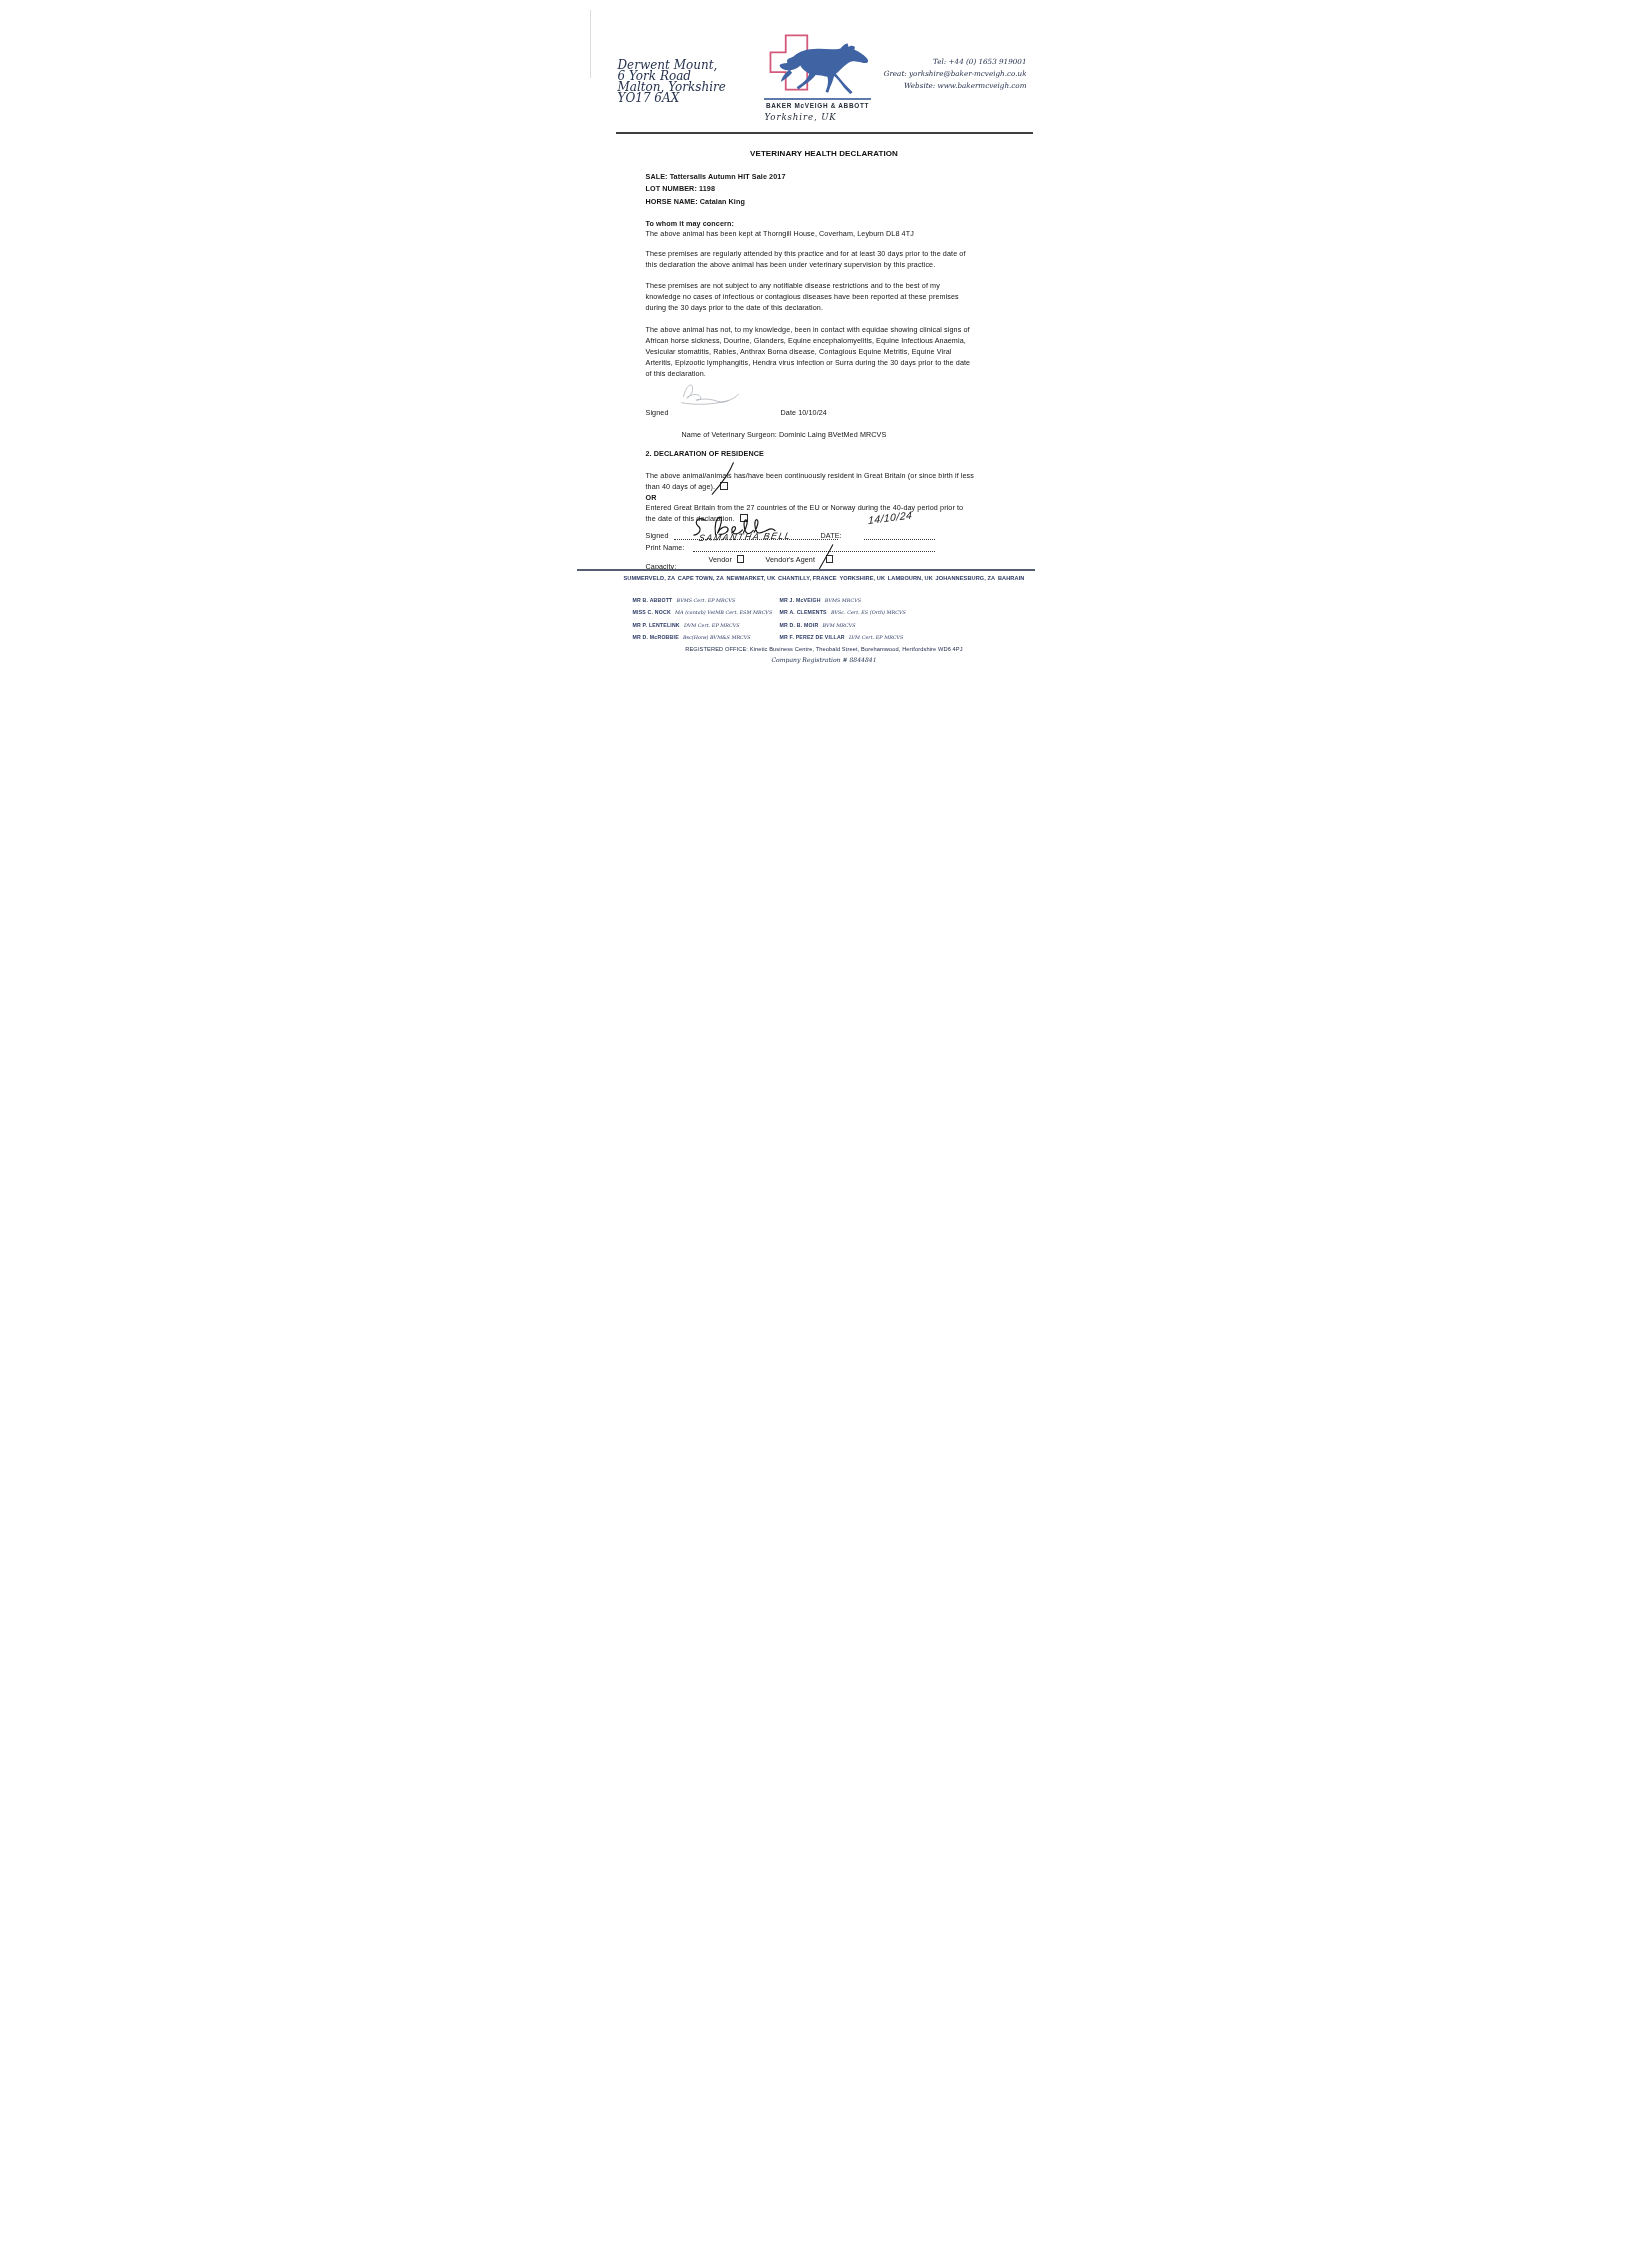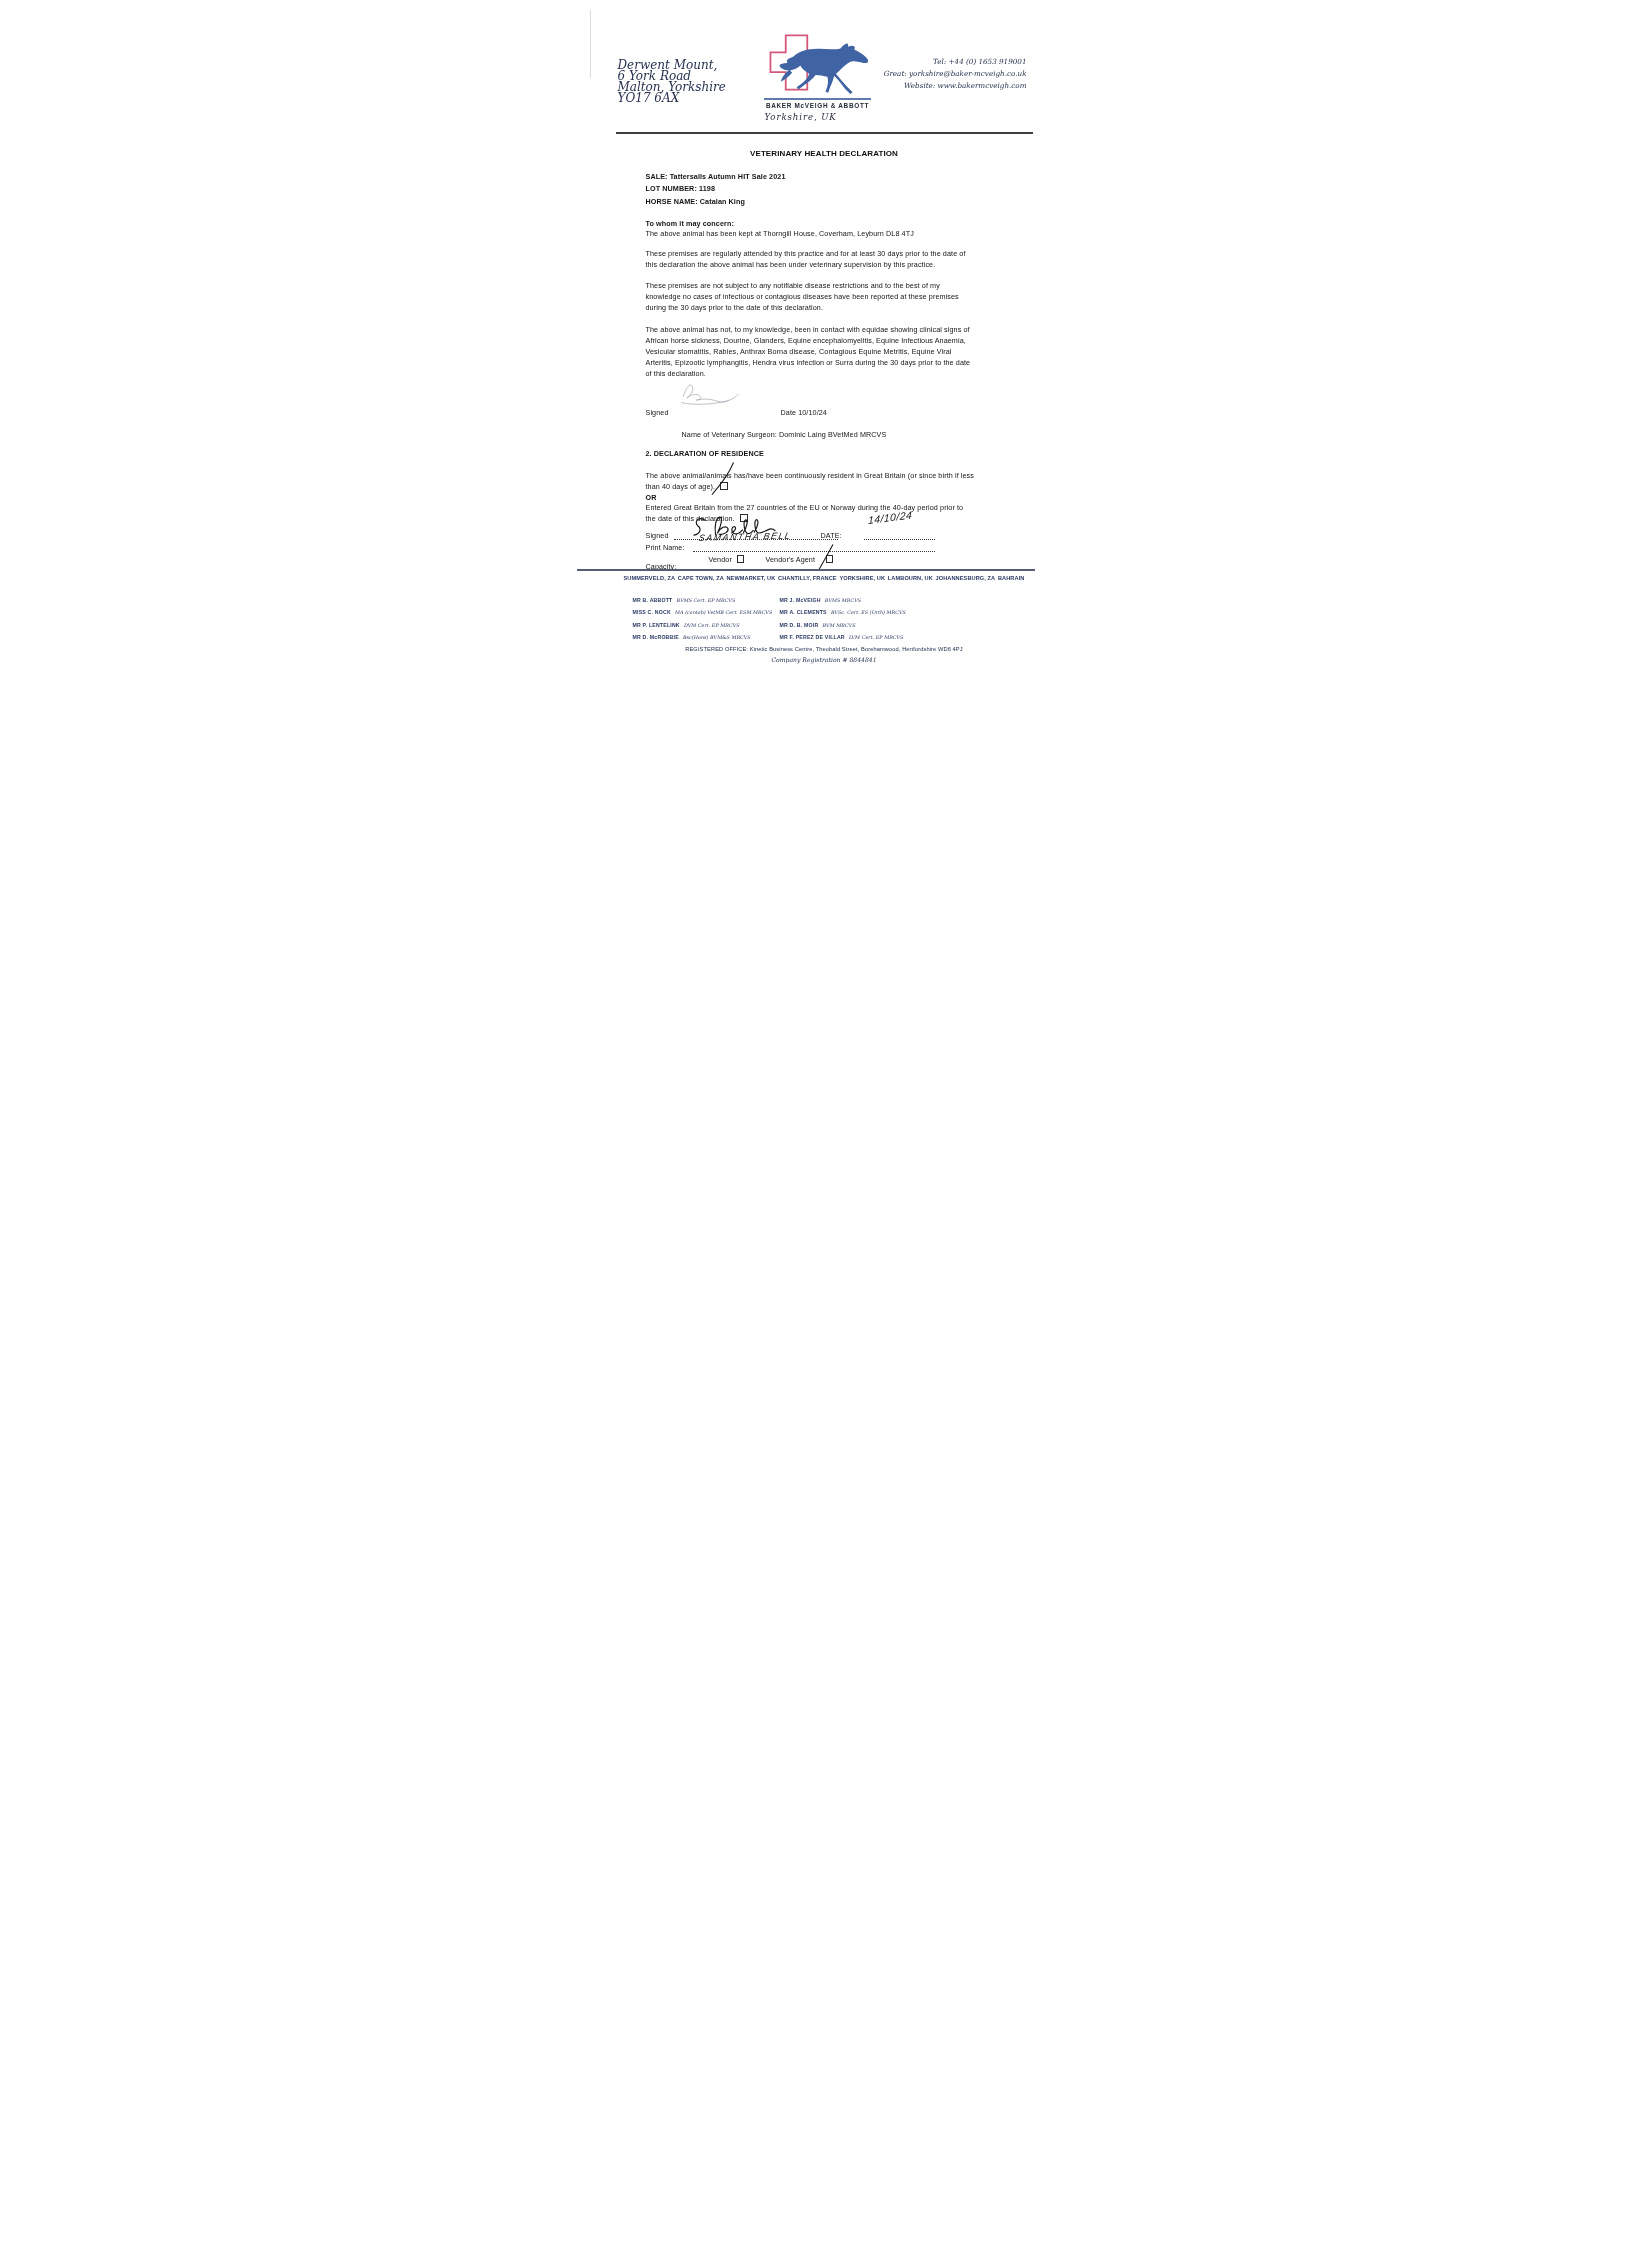--- a/index.html
+++ b/index.html
@@ -77,21 +77,21 @@
   <div class="abs" style="left:187px;top:98px;width:107px;height:1.6px;background:#5f7bad;"></div>
 
   <div class="abs logo-name" style="left:183px;top:102px;width:116px;">BAKER McVEIGH &amp; ABBOTT</div>
   <div class="abs serifit logo-loc" style="left:188px;top:112px;">Yorkshire, UK</div>
 
   <div class="abs rule" style="left:39px;top:132px;width:417px;"></div>
 
   <div class="abs title" style="left:0;top:149px;width:495px;">VETERINARY HEALTH DECLARATION</div>
 
   <div class="abs" style="left:69px;top:171px;">
-    <div class="body-line bold" style="line-height:12.4px;">SALE: Tattersalls Autumn HIT Sale 2021</div>
+    <div class="body-line bold" style="line-height:12.4px;">SALE: Tattersalls Autumn HIT Sale 2017</div>
     <div class="body-line bold" style="line-height:12.4px;">LOT NUMBER: 1198</div>
     <div class="body-line bold" style="line-height:12.4px;">HORSE NAME: Catalan King</div>
   </div>
 
   <div class="abs body-line bold" style="left:69px;top:218px;">To whom it may concern:</div>
   <div class="abs body-line" style="left:69px;top:228px;">The above animal has been kept at Thorngill House, Coverham, Leyburn DL8 4TJ</div>
 
   <div class="abs" style="left:69px;top:248px;">
     <div class="body-line">These premises are regularly attended by this practice and for at least 30 days prior to the date of</div>
     <div class="body-line">this declaration the above animal has been under veterinary supervision by this practice.</div>

